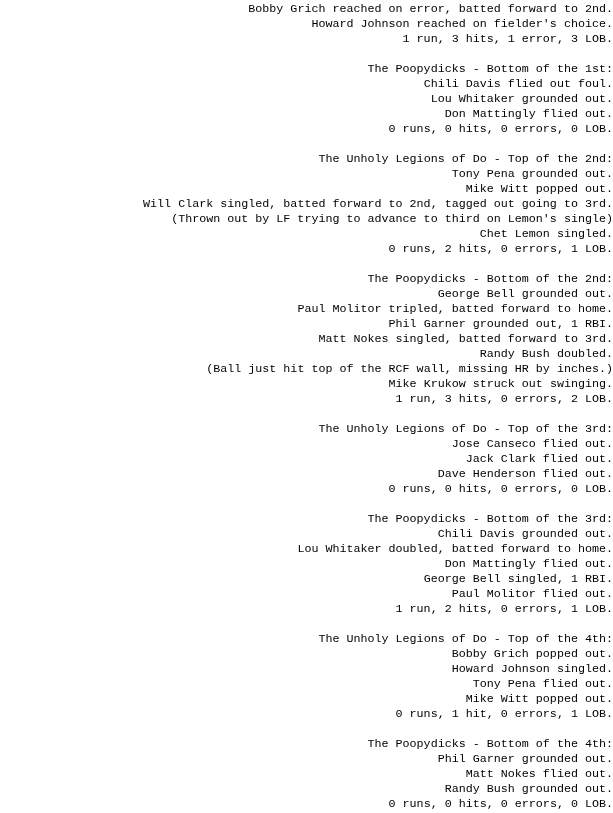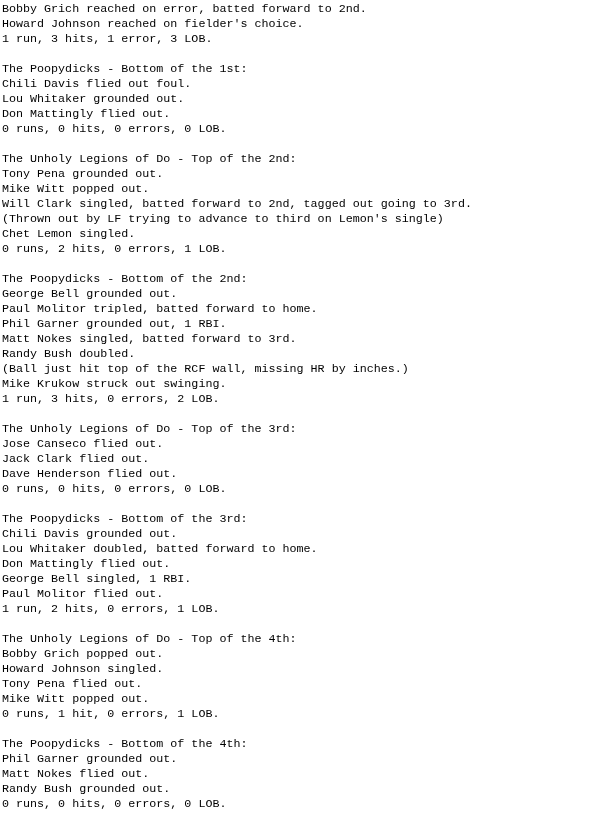--- a/index.html
+++ b/index.html
@@ -14,18 +14,18 @@
   }
   .log {
     padding: 2px 0 0 2px;
     font-family: "Liberation Mono", "DejaVu Sans Mono", monospace;
     font-size: 11.7px;
     line-height: 15px;
     color: #000000;
     white-space: pre;
   }
   .section { margin-bottom: 15px; }
-  .line { height: 15px; }
+  .line { height: 15px; text-align: right; }
 </style>
 </head>
 <body>
 
 <div class="log"><div class="section"><div class="line">Bobby Grich reached on error, batted forward to 2nd.</div><div class="line">Howard Johnson reached on fielder's choice.</div><div class="line">1 run, 3 hits, 1 error, 3 LOB.</div></div><div class="section"><div class="line">The Poopydicks - Bottom of the 1st:</div><div class="line">Chili Davis flied out foul.</div><div class="line">Lou Whitaker grounded out.</div><div class="line">Don Mattingly flied out.</div><div class="line">0 runs, 0 hits, 0 errors, 0 LOB.</div></div><div class="section"><div class="line">The Unholy Legions of Do - Top of the 2nd:</div><div class="line">Tony Pena grounded out.</div><div class="line">Mike Witt popped out.</div><div class="line">Will Clark singled, batted forward to 2nd, tagged out going to 3rd.</div><div class="line">(Thrown out by LF trying to advance to third on Lemon's single)</div><div class="line">Chet Lemon singled.</div><div class="line">0 runs, 2 hits, 0 errors, 1 LOB.</div></div><div class="section"><div class="line">The Poopydicks - Bottom of the 2nd:</div><div class="line">George Bell grounded out.</div><div class="line">Paul Molitor tripled, batted forward to home.</div><div class="line">Phil Garner grounded out, 1 RBI.</div><div class="line">Matt Nokes singled, batted forward to 3rd.</div><div class="line">Randy Bush doubled.</div><div class="line">(Ball just hit top of the RCF wall, missing HR by inches.)</div><div class="line">Mike Krukow struck out swinging.</div><div class="line">1 run, 3 hits, 0 errors, 2 LOB.</div></div><div class="section"><div class="line">The Unholy Legions of Do - Top of the 3rd:</div><div class="line">Jose Canseco flied out.</div><div class="line">Jack Clark flied out.</div><div class="line">Dave Henderson flied out.</div><div class="line">0 runs, 0 hits, 0 errors, 0 LOB.</div></div><div class="section"><div class="line">The Poopydicks - Bottom of the 3rd:</div><div class="line">Chili Davis grounded out.</div><div class="line">Lou Whitaker doubled, batted forward to home.</div><div class="line">Don Mattingly flied out.</div><div class="line">George Bell singled, 1 RBI.</div><div class="line">Paul Molitor flied out.</div><div class="line">1 run, 2 hits, 0 errors, 1 LOB.</div></div><div class="section"><div class="line">The Unholy Legions of Do - Top of the 4th:</div><div class="line">Bobby Grich popped out.</div><div class="line">Howard Johnson singled.</div><div class="line">Tony Pena flied out.</div><div class="line">Mike Witt popped out.</div><div class="line">0 runs, 1 hit, 0 errors, 1 LOB.</div></div><div class="section"><div class="line">The Poopydicks - Bottom of the 4th:</div><div class="line">Phil Garner grounded out.</div><div class="line">Matt Nokes flied out.</div><div class="line">Randy Bush grounded out.</div><div class="line">0 runs, 0 hits, 0 errors, 0 LOB.</div></div></div>
 
 </body></html>

